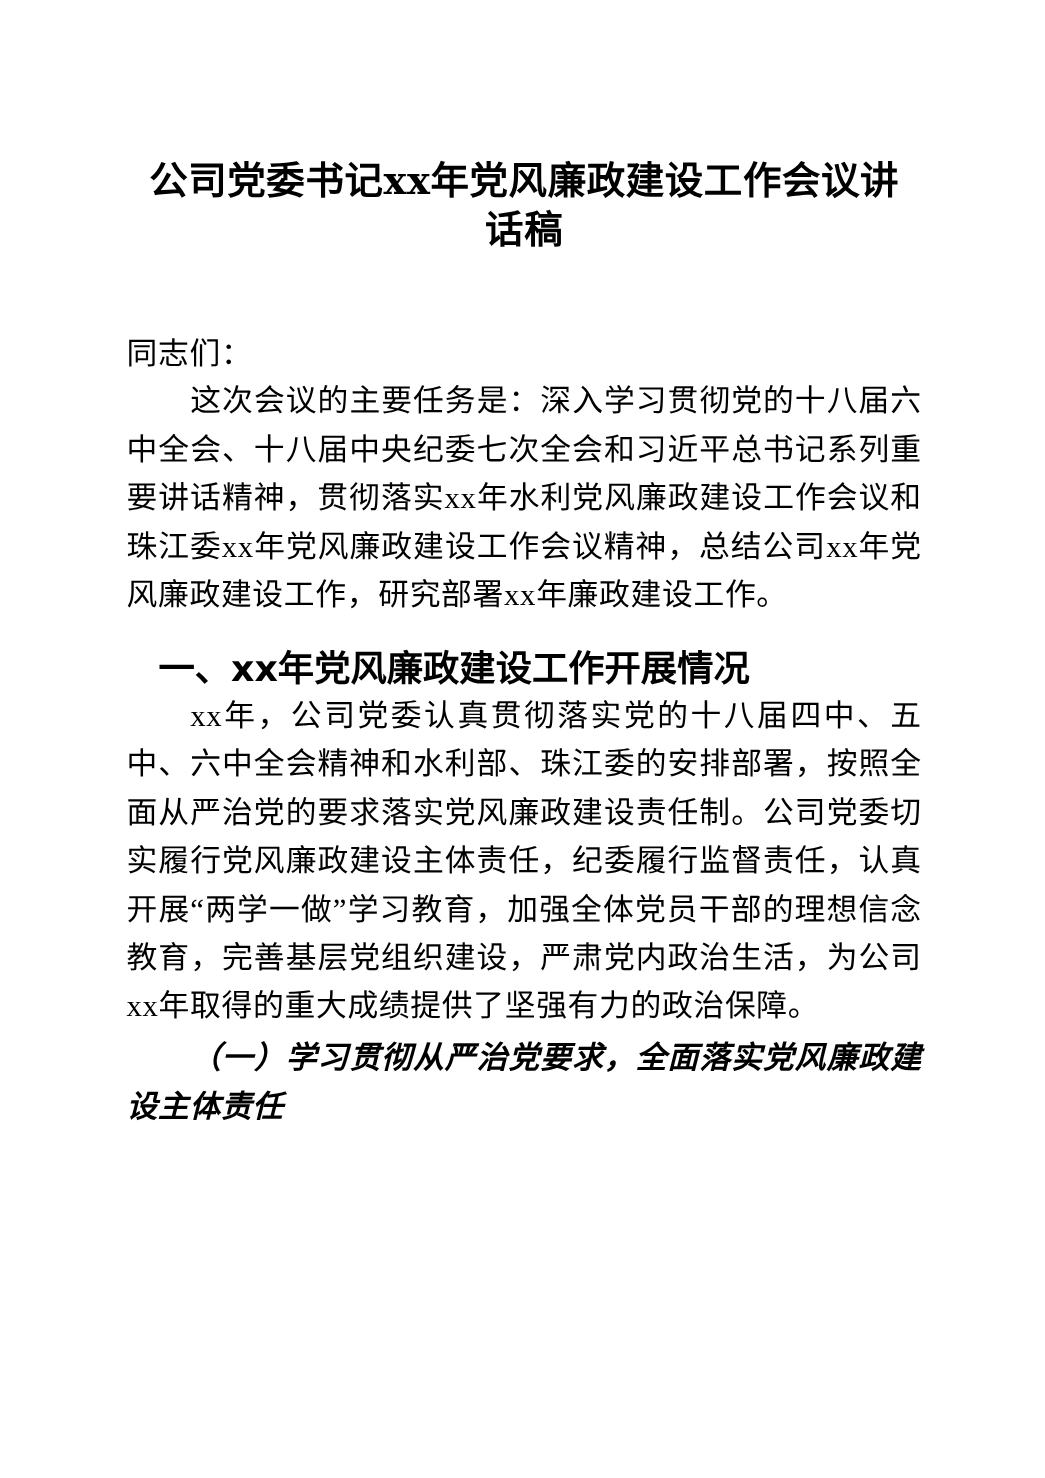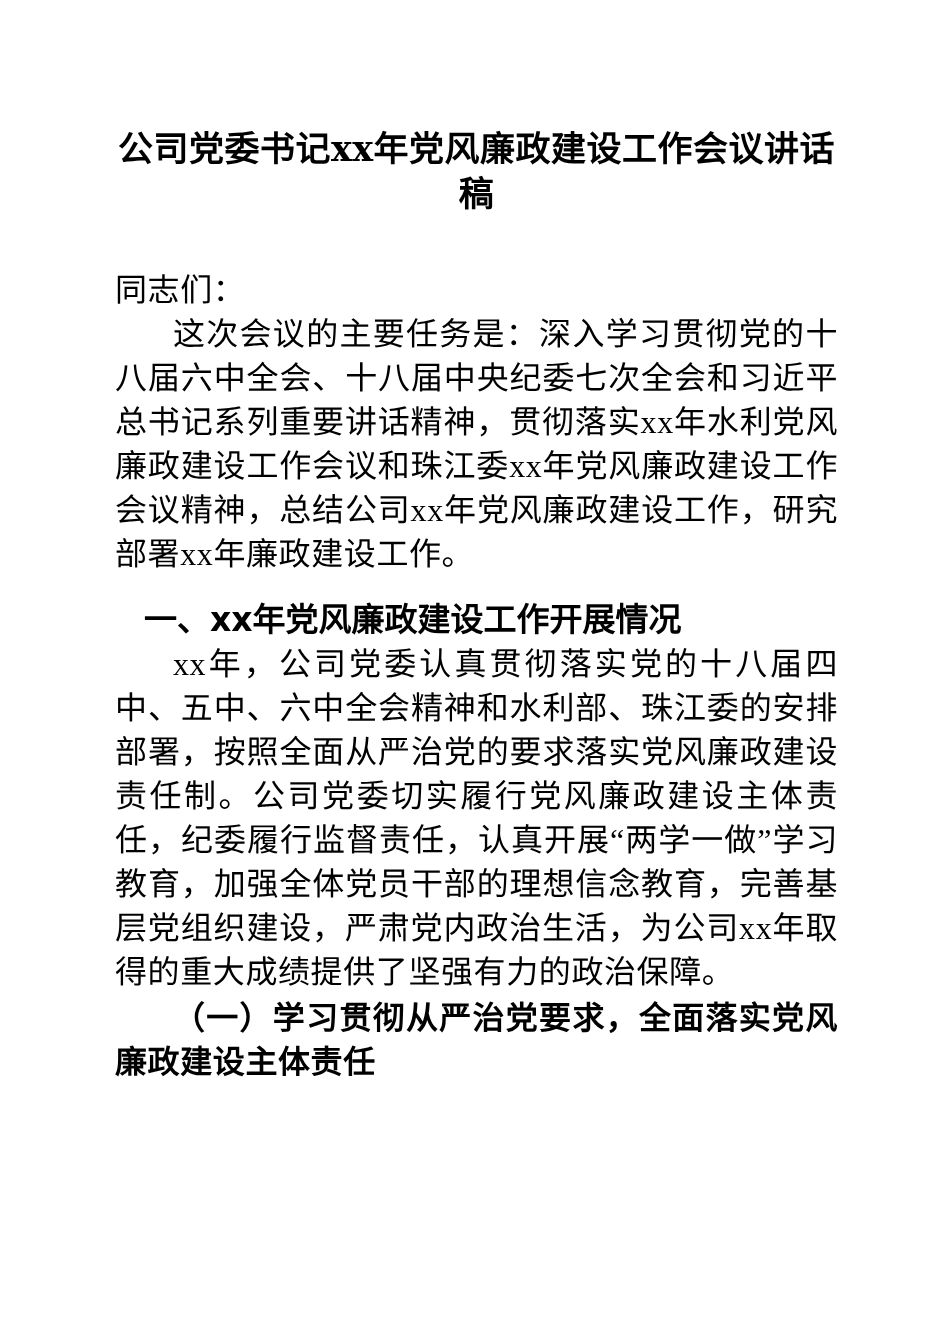--- a/index.html
+++ b/index.html
@@ -21,21 +21,21 @@
 
   .content {
     position: absolute;
     left: 115px;
     top: 0;
     width: 723px;
   }
 
   
   .doc-title {
-    margin: 0;
+    margin: 16px;
     padding-top: 126px;
     font-family: "DejaVu Serif", "Liberation Serif", serif;
     font-weight: 700;
     font-size: 35px;
     line-height: 45px;
     text-align: center;
     color: #000000;
     letter-spacing: 0.5px;
   }
 
@@ -50,21 +50,21 @@
     line-height: 44px;
     color: #000000;
     text-align: justify;
     text-justify: inter-ideograph;
   }
 
   
   .body-para {
     margin: 0;
     font-family: "DejaVu Serif", "Liberation Serif", serif;
-    font-size: 32px;
+    font-size: 28px;
     line-height: 44px;
     color: #000000;
     text-align: justify;
     text-justify: inter-ideograph;
     letter-spacing: 0.6px;
   }
 
   .salutation {
     padding-top: 52px;
     text-indent: 0;
@@ -72,20 +72,21 @@
 
   .indent-2 {
     text-indent: 58px;
     font-family: Liberation Serif, serif;
   }
 
   .sub-heading {
     font-weight: 600;
     text-indent: 58px;
     letter-spacing: 0.6px;
+    font-style: italic;
   }
 
   .first-after-heading {
     padding-top: 0;
   }
 
   .pad-top-sm {
     padding-top: 2px;
   }
 </style>

